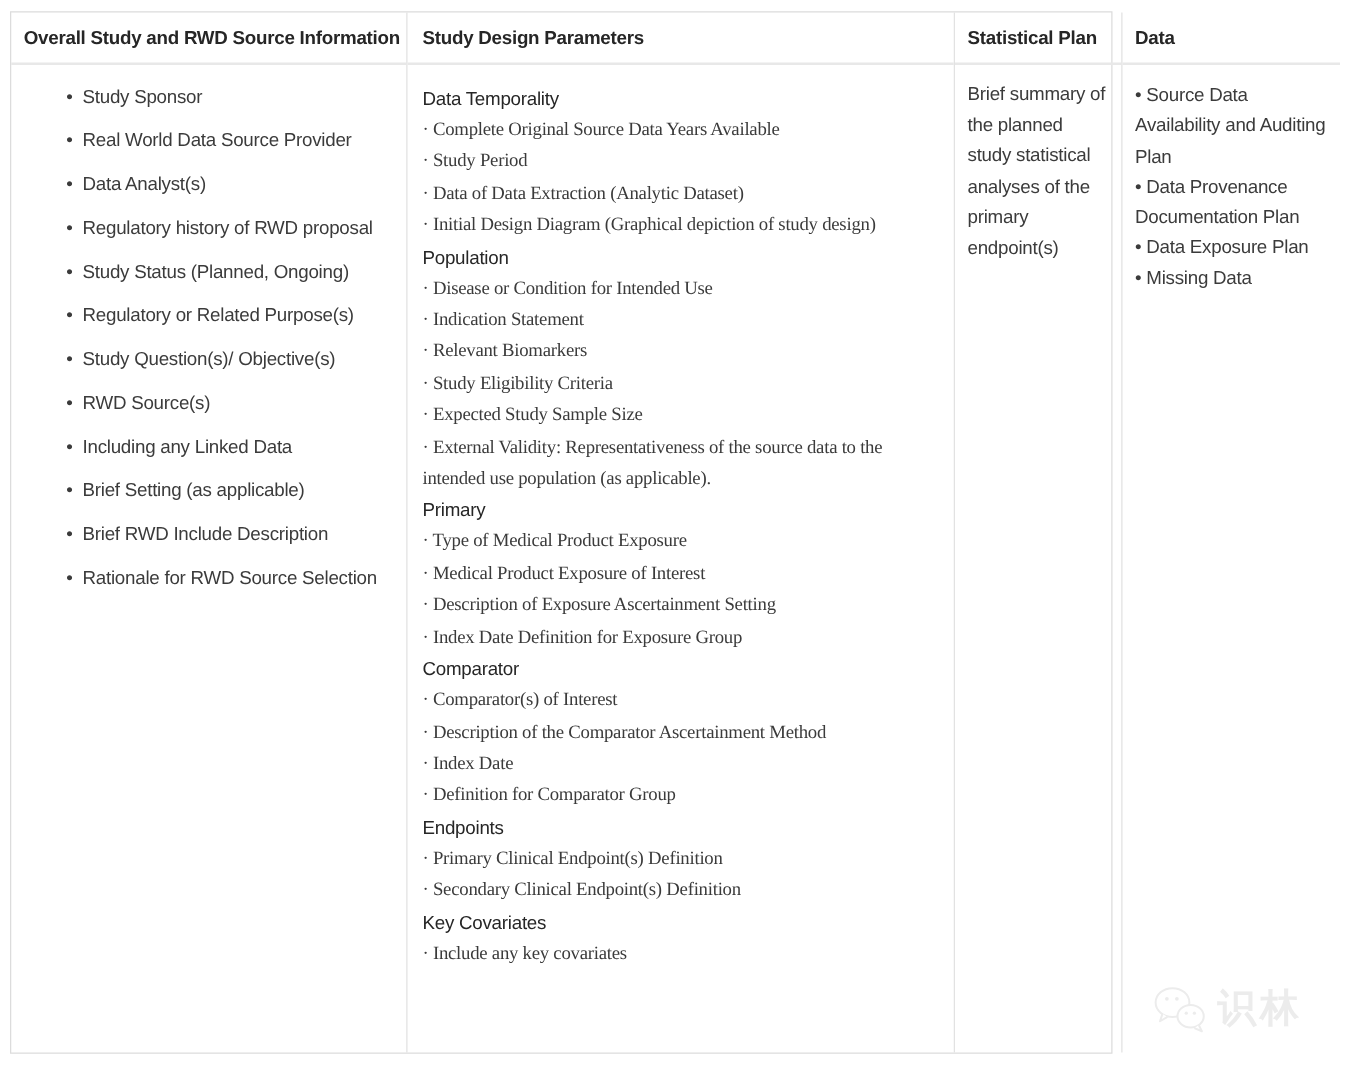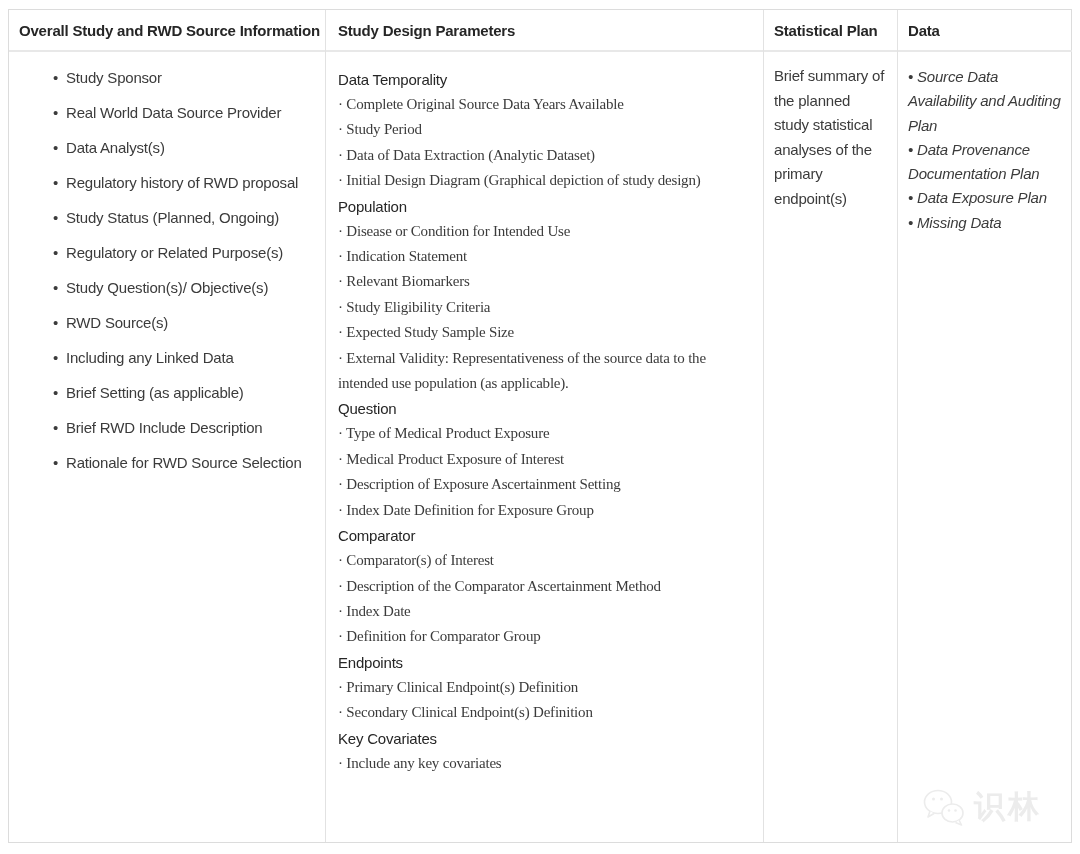--- a/index.html
+++ b/index.html
@@ -6,21 +6,21 @@
   html, body {
     width: 1080px; height: 854px;
     background: #ffffff;
     font-family: "Liberation Sans", "DejaVu Sans", sans-serif;
     overflow: hidden;
     position: relative;
   }
   .rwd-table {
     position: absolute;
     left: 8px; top: 9px;
-    width: 1064px; height: 834px;
+    width: 882px; height: 834px;
     border: 1px solid #dcdcdc;
     display: grid;
     grid-template-columns: 317px 438px 134px 174px;
     background: #ffffff;
   }
   .col { border-right: 1px solid #e2e2e2; display: flex; flex-direction: column; }
   .col:last-child { border-right: none; }
   .th {
     height: 42px;
     flex: 0 0 42px;
@@ -41,21 +41,21 @@
     overflow: hidden;
   }
   
   .col-0 .th { padding-left: 10px; }
   .col-0 .td { padding: 15px 6px 10px 0; }
   .col-1 .th { padding-left: 12px; }
   .col-1 .td { padding: 15px 10px 10px 12px; }
   .col-2 .th { padding-left: 10px; }
   .col-2 .td { padding: 12px 9px 10px 10px; }
   .col-3 .th { padding-left: 10px; }
-  .col-3 .td { padding: 13px 10px 10px 10px; font-style: italic; }
+  .col-3 .td { padding: 13px 10px 10px 10px; }
 
   
   .c1-item {
     position: relative;
     padding-left: 57px;
     margin-bottom: 13px;
     line-height: 22px;
     white-space: nowrap;
   }
   .c1-item .bullet {
@@ -133,21 +133,21 @@
         <div class="section">
           <div class="section-title">Population</div>
           <div class="section-item">· Disease or Condition for Intended Use</div>
           <div class="section-item">· Indication Statement</div>
           <div class="section-item">· Relevant Biomarkers</div>
           <div class="section-item">· Study Eligibility Criteria</div>
           <div class="section-item">· Expected Study Sample Size</div>
           <div class="section-item">· External Validity: Representativeness of the source data to the intended use population (as applicable).</div>
         </div>
         <div class="section">
-          <div class="section-title">Question</div>
+          <div class="section-title">Primary</div>
           <div class="section-item">· Type of Medical Product Exposure</div>
           <div class="section-item">· Medical Product Exposure of Interest</div>
           <div class="section-item">· Description of Exposure Ascertainment Setting</div>
           <div class="section-item">· Index Date Definition for Exposure Group</div>
         </div>
         <div class="section">
           <div class="section-title">Comparator</div>
           <div class="section-item">· Comparator(s) of Interest</div>
           <div class="section-item">· Description of the Comparator Ascertainment Method</div>
           <div class="section-item">· Index Date</div>

